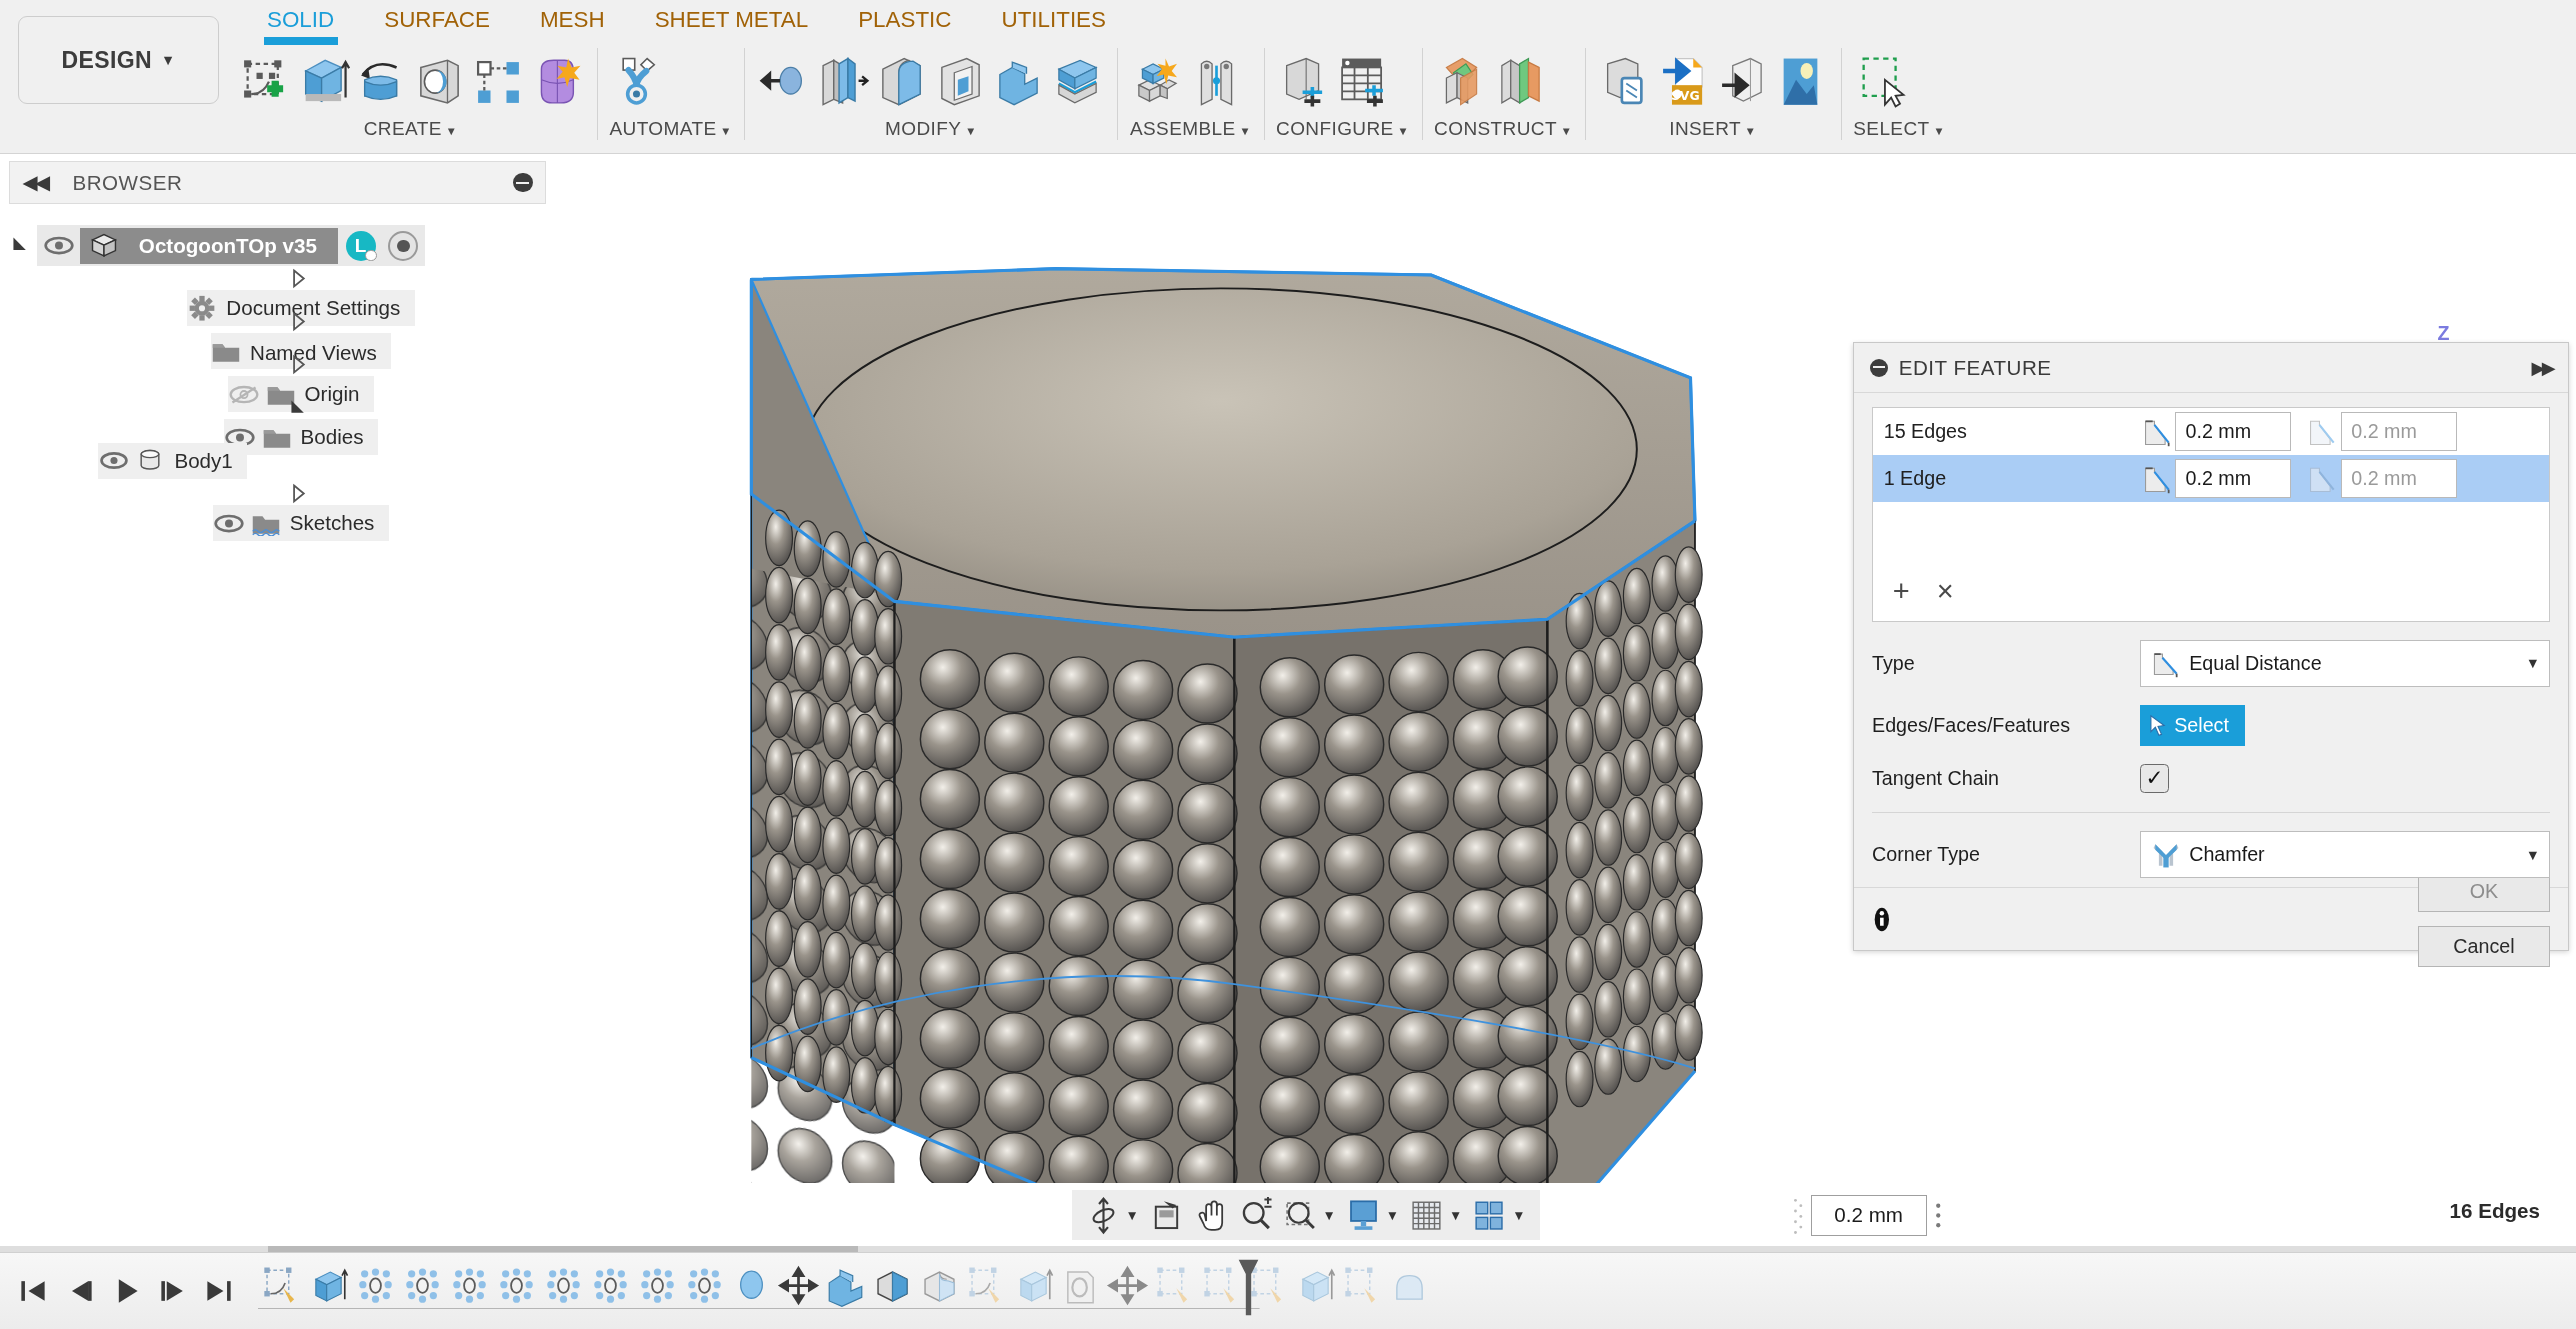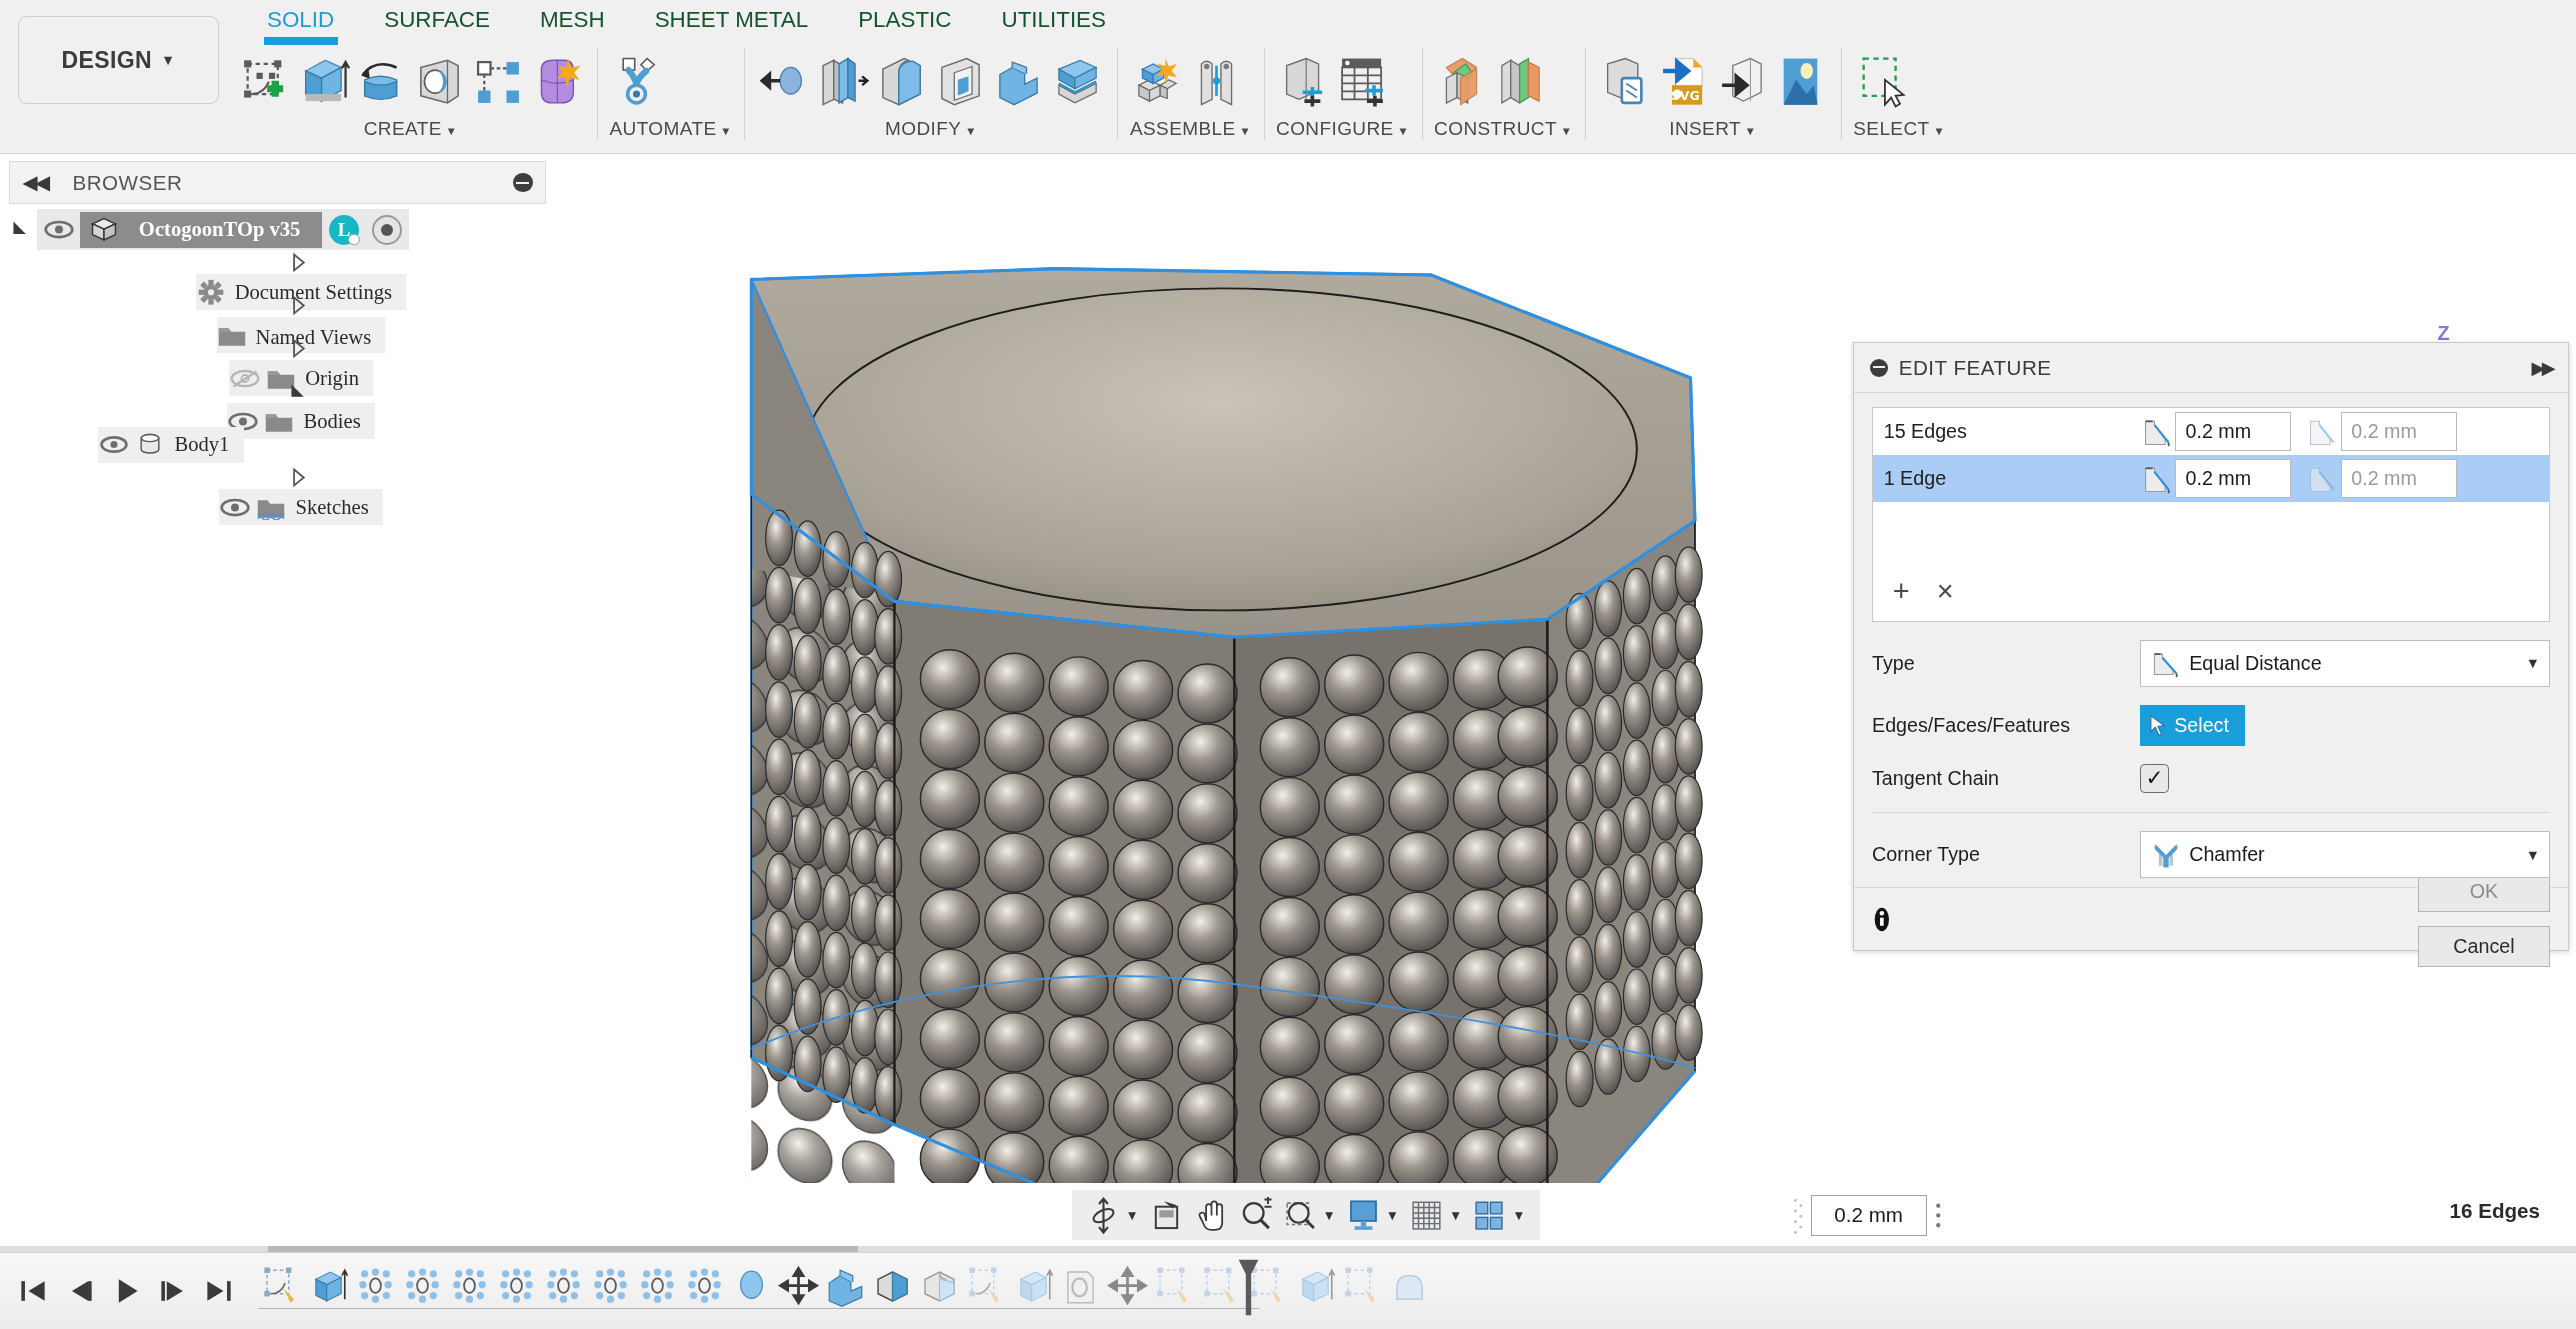--- a/index.html
+++ b/index.html
@@ -19,21 +19,21 @@
   .design-btn {
     position: absolute; left: 18px; top: 16px; width: 201px; height: 88px;
     border: 0.9px solid #cdcdcd; border-radius: 9px; background: #f0f0f0;
     display: flex; align-items: center; justify-content: center;
     font-size: 23px; font-weight: bold; color: #3c3c3c; letter-spacing: 0.4px;
   }
   .design-btn .caret { margin-left: 9px; font-size: 14.3px; }
 
   .tabs { position: absolute; left: 242px; top: 0; display: flex; height: 50px; align-items: flex-start; }
   .tab {
-    font-size: 22.4px; color: #14532d; padding: 7.2px 25px 0 25px;
+    font-size: 22.4px; color: #a16207; padding: 7.2px 25px 0 25px;
     height: 50px; position: relative; white-space: nowrap;
   }
   .tab.active { color: #1a9ed9; font-weight: 500; }
   .tab.active::after {
     content:""; position:absolute; left: 21.5px; right: 21.5px; bottom: 5.4px;
     height: 8px; background: #1a9ed9;
   }
 
   .panels { position: absolute; left: 224px; top: 43px; display: flex; height: 111px; }
   .panel { display: flex; flex-direction: column; position: relative; padding: 0 12.5px; }
@@ -56,21 +56,21 @@
     display: flex; align-items: center; padding: 0 12.5px;
   }
   .browser-header .collapse { font-size: 19.7px; color: #3a3a3a; letter-spacing:-2.7px; margin-right: 25px;}
   .browser-header .title { font-size: 20.6px; color: #555; letter-spacing: 0.5px; }
   .browser-header .pin {
     margin-left: auto; width: 19.7px; height: 19.7px; border-radius: 50%;
     background: #3d3d3d; position: relative;
   }
   .browser-header .pin::after{content:"";position:absolute;left:3.6px;top:9px;width:12.5px;height:2.7px;background:#f2f2f2;}
 
-  .tree { position: absolute; left: 9px; top: 208px; width: 537px; font-family: Liberation Serif, serif; }
+  .tree { position: absolute; left: 9px; top: 224px; width: 537px; }
   .trow { display: flex; align-items: center; height: 43px; font-size: 20.6px; color: #2b2b2b; }
   .twist { width: 23px; height: 23px; margin-right: 5.4px; flex: none; }
   .eye { width: 32px; height: 23px; flex: none; margin-right: 5.4px; }
   .ticon { width: 30px; height: 27px; flex: none; margin-right: 9px; }
   .tlabel { background: #efefef; padding: 4.5px 14.3px 4.5px 0; }
   .trow.root .rowbody {
     background:#e9e9e9; display:flex; align-items:center; padding: 2.7px 7.2px 2.7px 5.4px;
   }
   .namechip {
     background: #8c8c8c; color: #fff; font-weight: bold; font-size: 20.6px;

